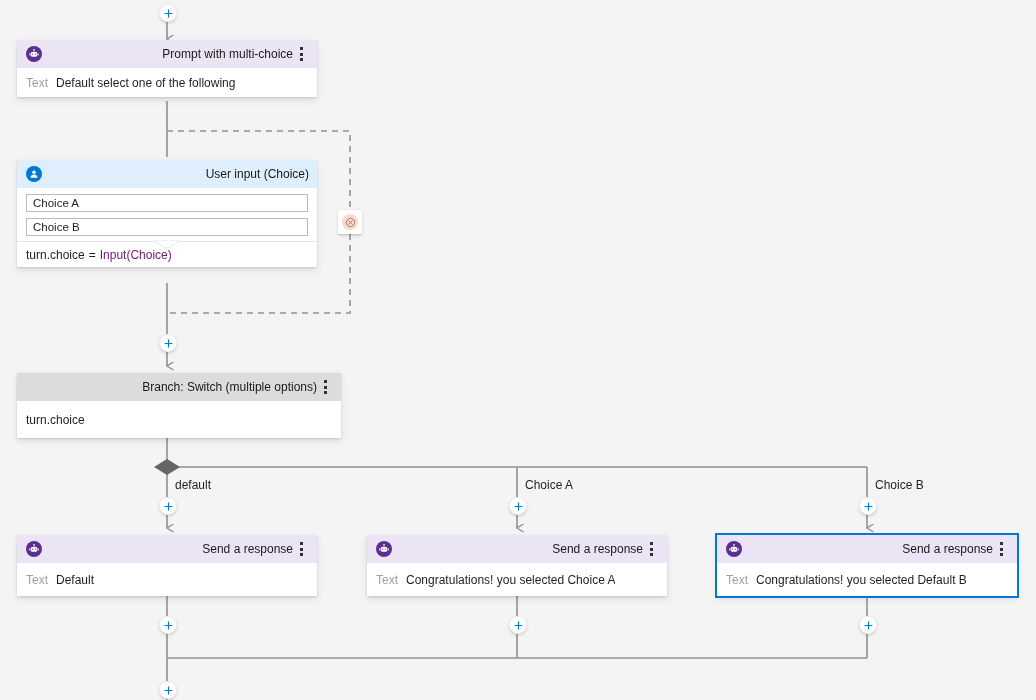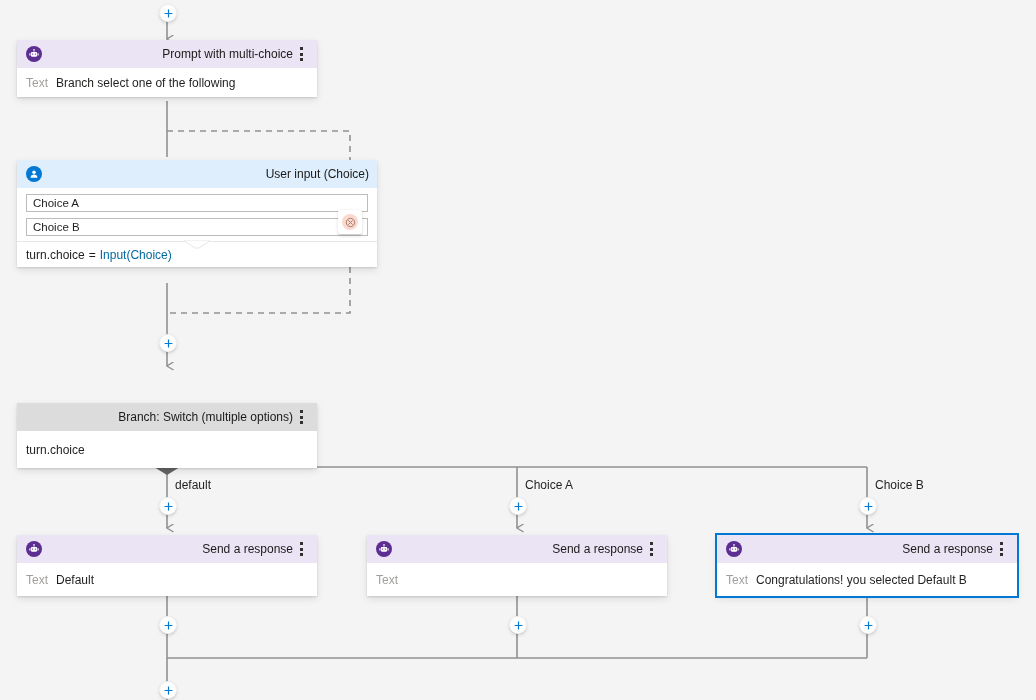--- a/index.html
+++ b/index.html
@@ -156,21 +156,21 @@
     border-top: 1px solid #e6e6e6;
     height: 26px;
     display: flex;
     align-items: center;
     padding: 0 9px;
     box-sizing: border-box;
     font-size: 12px;
   }
   .footer-key { color: #201f1e; }
   .footer-eq  { color: #201f1e; margin: 0 4px; }
-  .footer-val { color: #0369a1; }
+  .footer-val { color: #701a75; }
 
   
   .plus {
     position: absolute;
     width: 16px;
     height: 16px;
     margin-left: -8px;
     margin-top: -8px;
     border-radius: 50%;
     background: #ffffff;
@@ -336,25 +336,25 @@
       </span>
       <span class="node-title">Prompt with multi-choice</span>
       <span class="dots">
           <i></i>
           <i></i>
           <i></i>
         </span>
     </div>
     <div class="node-body">
       <span class="body-label">Text</span>
-      <span class="body-text">Branch select one of the following</span>
-    </div>
-  </div>
-
-  <div class="node" style="left:17px; top:160px; width:360px;">
+      <span class="body-text">Default select one of the following</span>
+    </div>
+  </div>
+
+  <div class="node" style="left:17px; top:160px; width:300px;">
     <div class="node-header hdr-user">
       <span class="hdr-icon user">
         <svg width="10" height="10" viewBox="0 0 12 12">
           <circle cx="6" cy="3.9" r="2.1" fill="#ffffff"></circle>
           <path d="M1.9,10.6 C1.9,7.9 3.7,6.6 6,6.6 C8.3,6.6 10.1,7.9 10.1,10.6 Z" fill="#ffffff"></path>
         </svg>
       </span>
       <span class="node-title">User input (Choice)</span>
     </div>
     <div class="choice-wrap">
@@ -368,21 +368,21 @@
         </svg>
       </div>
     </div>
     <div class="node-footer">
       <span class="footer-key">turn.choice</span>
       <span class="footer-eq">=</span>
       <span class="footer-val">Input(Choice)</span>
     </div>
   </div>
 
-  <div class="node" style="left:17px; top:373px; width:300px;margin-top:30px;">
+  <div class="node" style="left:17px; top:373px; width:324px;">
     <div class="node-header hdr-plain">
       <span class="node-title">Branch: Switch (multiple options)</span>
       <span class="dots">
           <i></i>
           <i></i>
           <i></i>
         </span>
     </div>
     <div class="node-body" style="height:37px;">
       <span class="body-single">turn.choice</span>
@@ -430,20 +430,21 @@
       </span>
       <span class="node-title">Send a response</span>
       <span class="dots">
           <i></i>
           <i></i>
           <i></i>
         </span>
     </div>
     <div class="node-body" style="height:33px;">
       <span class="body-label">Text</span>
+      <span class="body-text">Congratulations! you selected Choice A</span>
     </div>
   </div>
 
   <div class="node selected" style="left:717px; top:535px; width:300px;">
     <div class="node-header hdr-bot">
       <span class="hdr-icon bot">
         <svg width="10" height="10" viewBox="0 0 12 12">
           <rect x="2.2" y="3.6" width="7.6" height="5.6" rx="1.4" fill="#ffffff"></rect>
           <rect x="5.5" y="1" width="1" height="2.2" fill="#ffffff"></rect>
           <circle cx="6" cy="1" r="0.9" fill="#ffffff"></circle>

